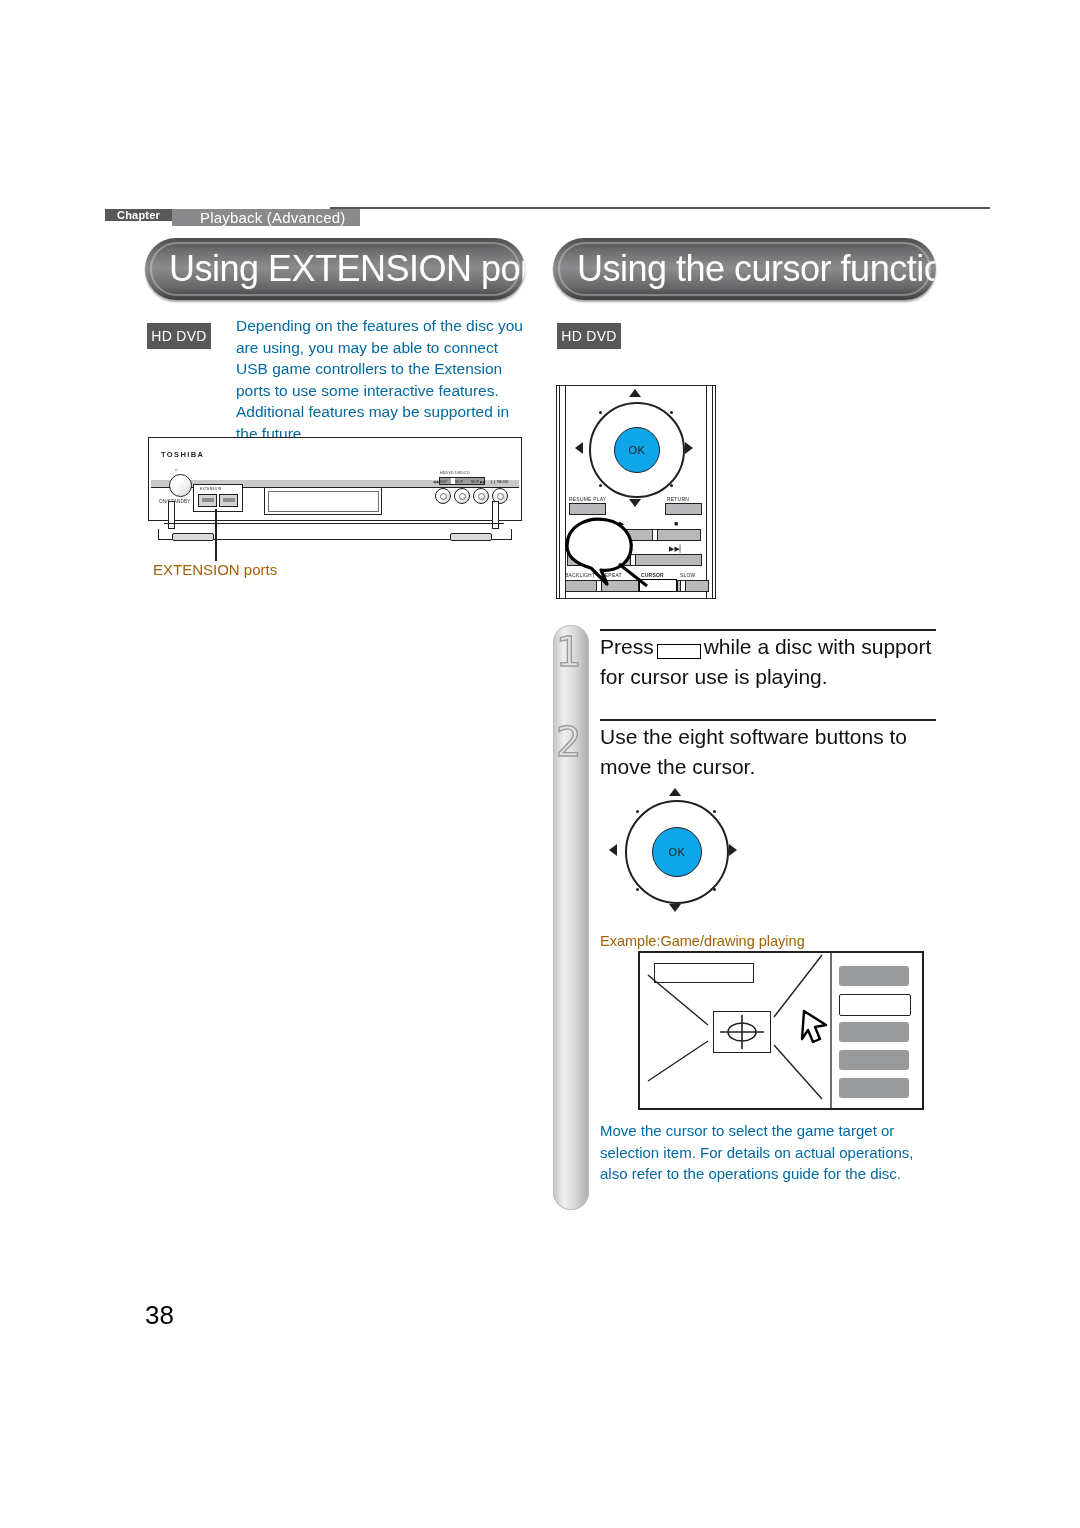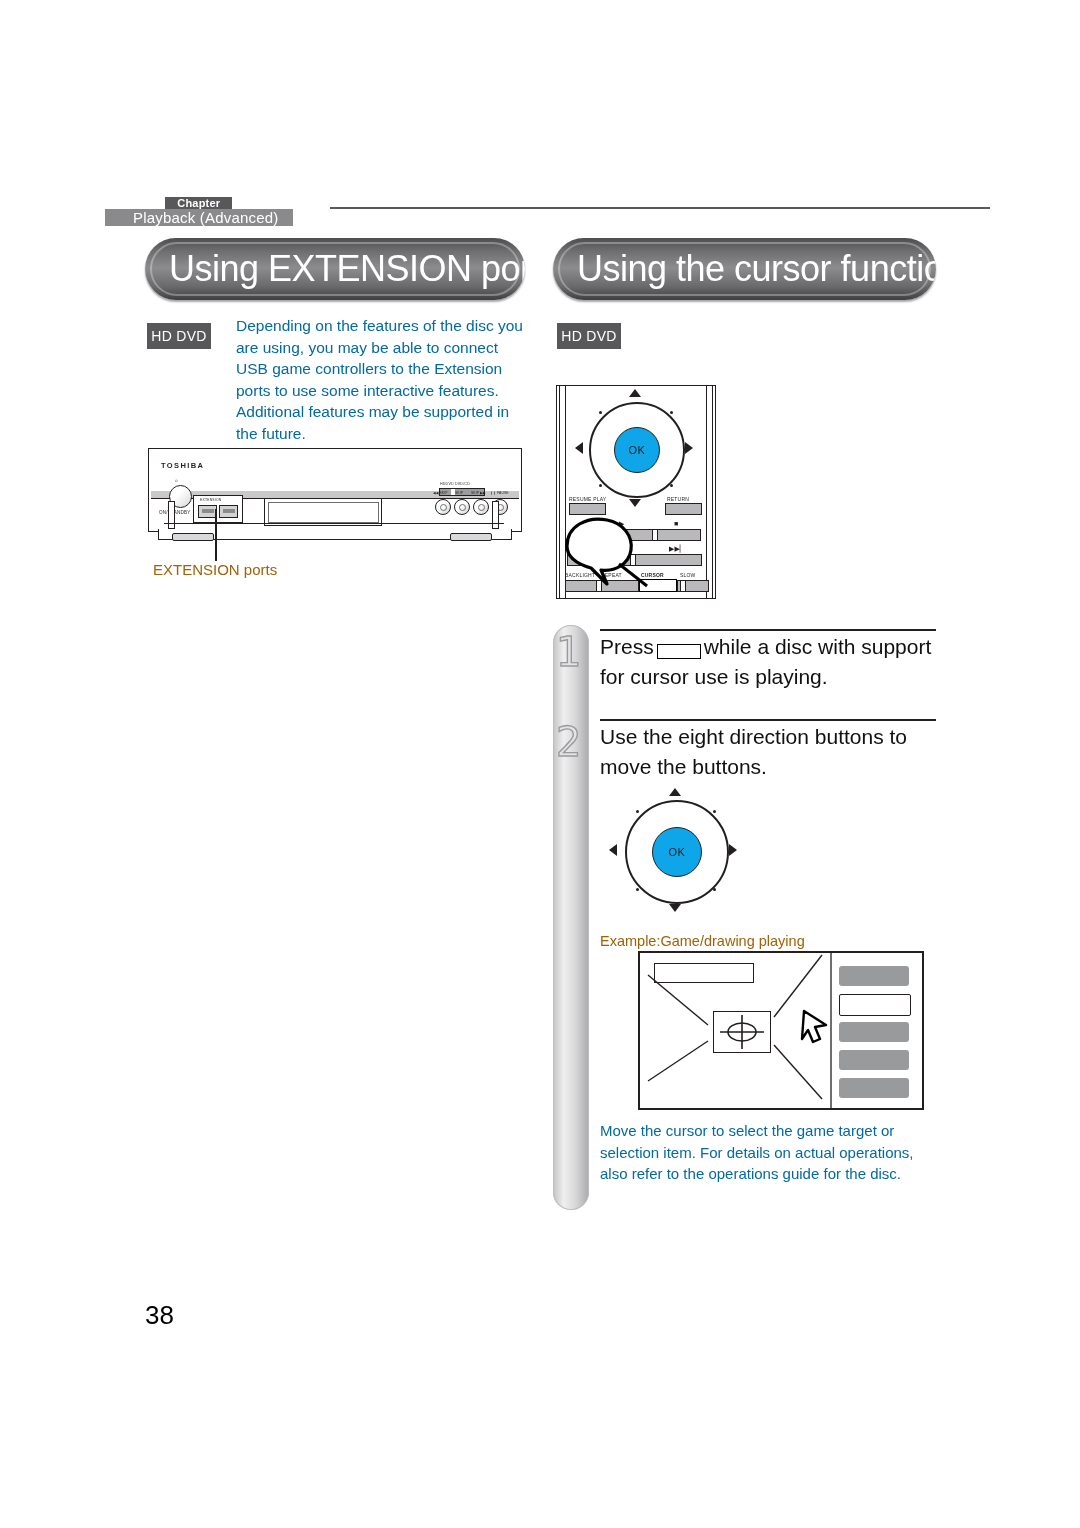--- a/index.html
+++ b/index.html
@@ -5,21 +5,21 @@
 <style>
   html,body{margin:0;padding:0;}
   body{
     width:1080px;height:1528px;background:#ffffff;
     font-family:"Liberation Sans", sans-serif;
     color:#000;position:relative;overflow:hidden;
   }
   .page{position:absolute;left:0;top:0;width:1080px;height:1528px;}
 
   
-  .chapter-bar{position:absolute;left:105px;top:197px;height:22px;display:flex;align-items:center;flex-direction:column;}
+  .chapter-bar{position:absolute;left:105px;top:209px;height:22px;display:flex;align-items:flex-start;}
   .chapter-tag{background:#58585a;color:#ffffff;font-size:11px;font-weight:bold;
     display:flex;align-items:center;padding:0 12px;letter-spacing:.2px;}
   .chapter-name{background:#8a8a8c;color:#ffffff;font-size:15px;
     display:flex;align-items:center;padding:0 14px 0 28px;letter-spacing:.2px;}
   .chapter-rule{position:absolute;left:330px;top:207px;width:660px;height:2px;background:#58585a;}
 
   
   .banner{position:absolute;height:62px;border-radius:31px;
     background:linear-gradient(180deg,#4d4d4f 0%,#6f6f71 22%,#8c8c8e 48%,#6a6a6c 78%,#3f3f41 100%);
     box-shadow:0 2px 2px rgba(0,0,0,.35);
@@ -44,21 +44,21 @@
   #para-bottom{left:600px;top:1120px;width:330px;font-size:15px;line-height:21.5px;}
 
   .caption{position:absolute;font-size:15px;color:#a16207;}
   #cap-ext{left:153px;top:561px;}
   #cap-example{left:600px;top:933px;font-size:14.5px;}
 
   .pagenum{position:absolute;left:145px;top:1300px;font-size:26px;color:#000;}
 
   
   .player{position:absolute;left:148px;top:437px;width:372px;height:108px;}
-  .pl-body{position:absolute;left:0;top:11px;width:372px;height:82px;border:1.4px solid #231f20;background:#fff;text-align:right;}
+  .pl-body{position:absolute;left:0;top:0;width:372px;height:82px;border:1.4px solid #231f20;background:#fff;text-align:right;}
   .pl-topband{position:absolute;left:2px;top:6px;width:368px;height:36px;border-bottom:1.4px solid #231f20;}
   .pl-greyband{position:absolute;left:2px;top:42px;width:368px;height:7px;background:#c9c9cb;border-bottom:1.2px solid #231f20;}
   .pl-brand{position:absolute;left:12px;top:12px;font-size:7.5px;font-weight:bold;letter-spacing:1.4px;color:#231f20;}
   .pl-powerlbl{position:absolute;left:26px;top:30px;font-size:3.4px;color:#231f20;letter-spacing:.2px;}
   .pl-power{position:absolute;left:20px;top:36px;width:21px;height:21px;border-radius:50%;
     border:1.6px solid #231f20;background:linear-gradient(135deg,#fff 40%,#d6d6d8 100%);}
   .pl-standby{position:absolute;left:10px;top:61px;font-size:4.6px;color:#231f20;letter-spacing:.2px;}
   .pl-tray{position:absolute;left:115px;top:49px;width:116px;height:26px;border:1.3px solid #231f20;background:#fff;}
   .pl-tray-in{position:absolute;left:2.5px;top:2.5px;right:2.5px;bottom:2.5px;border:1px solid #6d6e70;}
   .pl-disclbl{position:absolute;left:291px;top:33px;font-size:3.6px;color:#231f20;letter-spacing:.2px;}
@@ -284,21 +284,21 @@
   <div class="stepnum" id="stepnum2">2</div>
   <div class="step-rule" id="rule1"></div>
   <div class="step-rule" id="rule2"></div>
 
   <div class="step-text" id="step1-text">
     <span>Press</span><span class="inline-key">
       <span>CURSOR</span><b></b>
     </span><span>while a disc with support for cursor use is playing.</span>
   </div>
 
-  <div class="step-text" id="step2-text">Use the eight direction buttons to move the buttons.</div>
+  <div class="step-text" id="step2-text">Use the eight software buttons to move the cursor.</div>
 
   <div class="dpad2-wrap">
     <div class="dpad" style="left:22px;top:12px;width:100px;height:100px;">
       <div class="dpad-in" style="left:25px;top:25px;width:48px;height:48px;">
         <span class="dpad-ok">OK</span>
       </div>
     </div>
     <div class="tri up" style="left:66px;top:0px;"></div>
     <div class="tri dn" style="left:66px;top:116px;"></div>
     <div class="tri lf" style="left:6px;top:56px;"></div>

